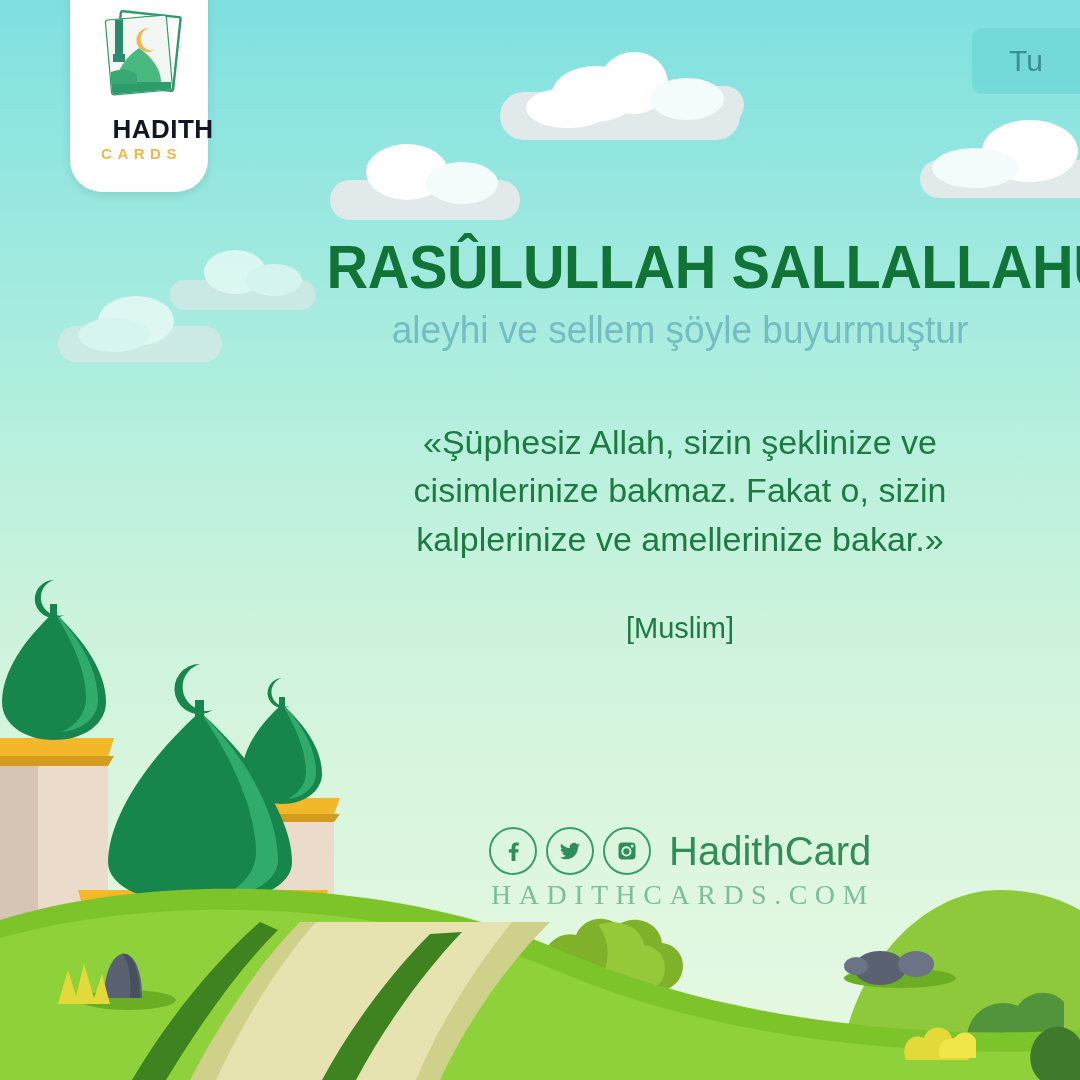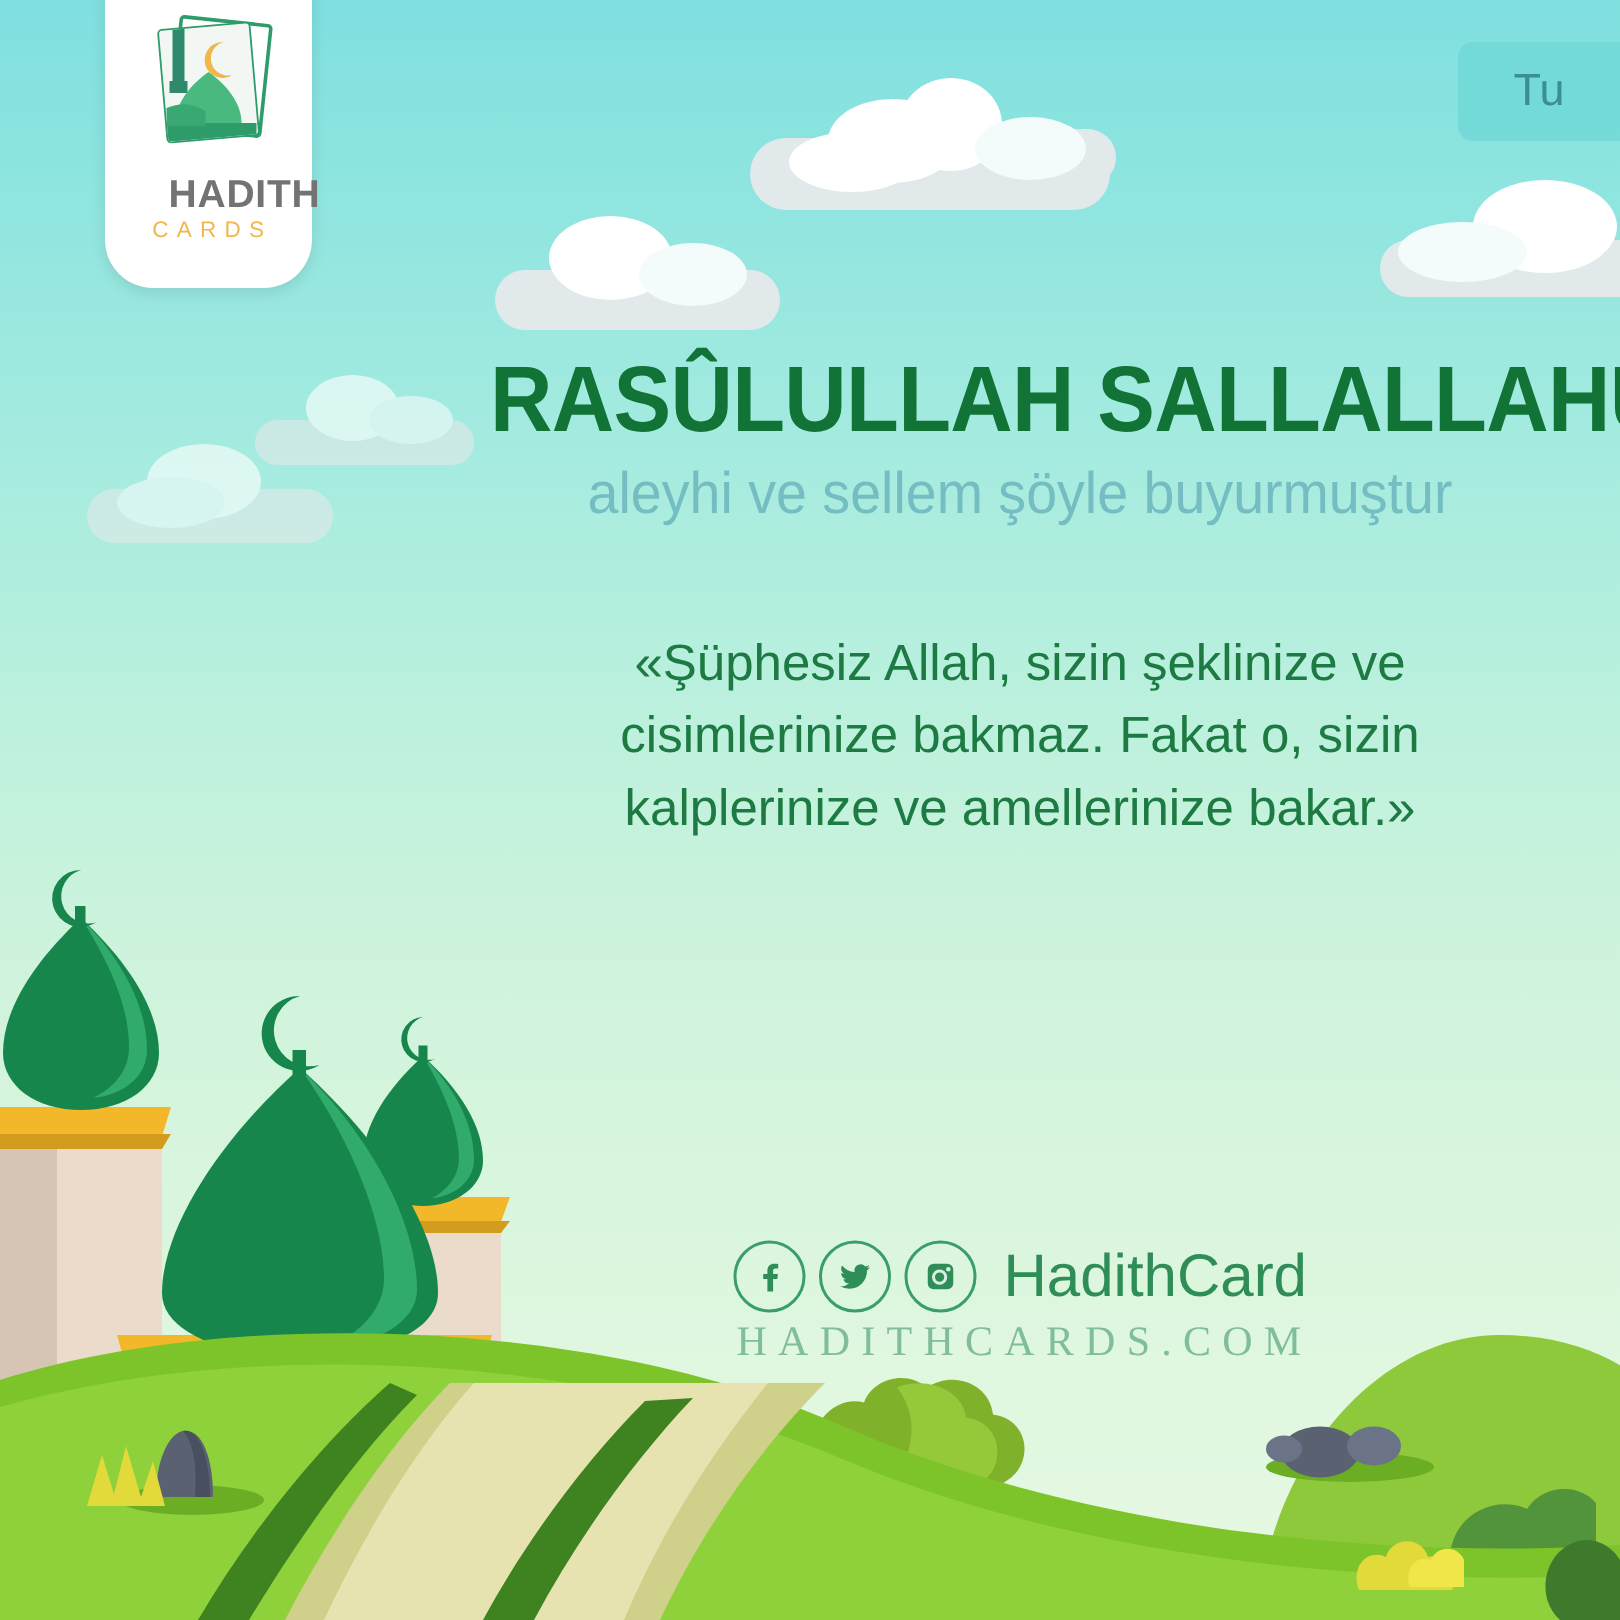--- a/index.html
+++ b/index.html
@@ -18,22 +18,22 @@
 
   
   #logo-badge{
     position:absolute;left:70px;top:-26px;width:138px;height:218px;
     background:#ffffff;border-radius:0 0 32px 32px;
     box-shadow:0 3px 10px rgba(0,0,0,.10);
     display:flex;flex-direction:column;align-items:center;
   }
   #logo-mark{position:relative;width:104px;height:108px;margin-top:30px;}
   #logo-text{margin-top:4px;text-align:center;line-height:1;}
-  #logo-hadith{font-size:26px;font-weight:bold;color:#737373;letter-spacing:.5px;margin-left:48px;}
-  #logo-cards{font-size:15px;font-weight:normal;color:#f0b84b;letter-spacing:5.5px;margin-top:4px;padding-left:5px;}
+  #logo-hadith{font-size:26px;font-weight:bold;color:#0f172a;letter-spacing:.5px;margin-left:48px;}
+  #logo-cards{font-size:15px;font-weight:bold;color:#f0b84b;letter-spacing:5.5px;margin-top:4px;padding-left:5px;}
 
   
   #lang-badge{
     position:absolute;right:0px;top:28px;width:108px;height:66px;
     background:rgba(110,215,213,.75);border-radius:10px 0 0 10px;
     color:#3b8e94;font-size:30px;display:flex;align-items:center;justify-content:center;
   }
 
   
   #text-col{position:absolute;left:300px;top:0;width:760px;height:1080px;text-align:center;}
@@ -138,20 +138,21 @@
     <div id="logo-text">
       <div id="logo-hadith">HADITH</div>
       <div id="logo-cards">CARDS</div>
     </div>
   </div>
 
   <div id="text-col">
     <div id="headline">RASÛLULLAH SALLALLAHU</div>
     <div id="subhead">aleyhi ve sellem şöyle buyurmuştur</div>
     <div id="quote">«Şüphesiz Allah, sizin şeklinize ve cisimlerinize bakmaz. Fakat o, sizin kalplerinize ve amellerinize bakar.»</div>
+    <div id="source">[Muslim]</div>
   </div>
 
   <div id="footer">
     <div id="social-row">
       <div class="sicon">
         <svg width="22" height="22" viewBox="0 0 22 22">
             <path d="M13.4 21V12.6h2.8l.42-3.3H13.4V7.2c0-.95.26-1.6 1.63-1.6H16.8V2.65C16.5 2.6 15.4 2.5 14.1 2.5c-2.7 0-4.5 1.65-4.5 4.67V9.3H6.8v3.3h2.8V21z" fill="#2f8d58"></path>
           </svg>
       </div>
       <div class="sicon">

